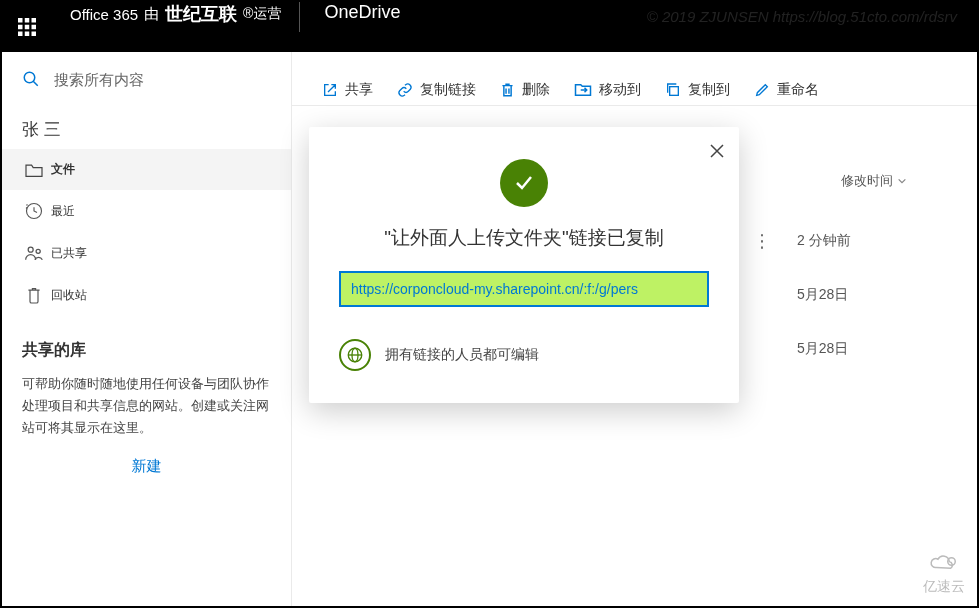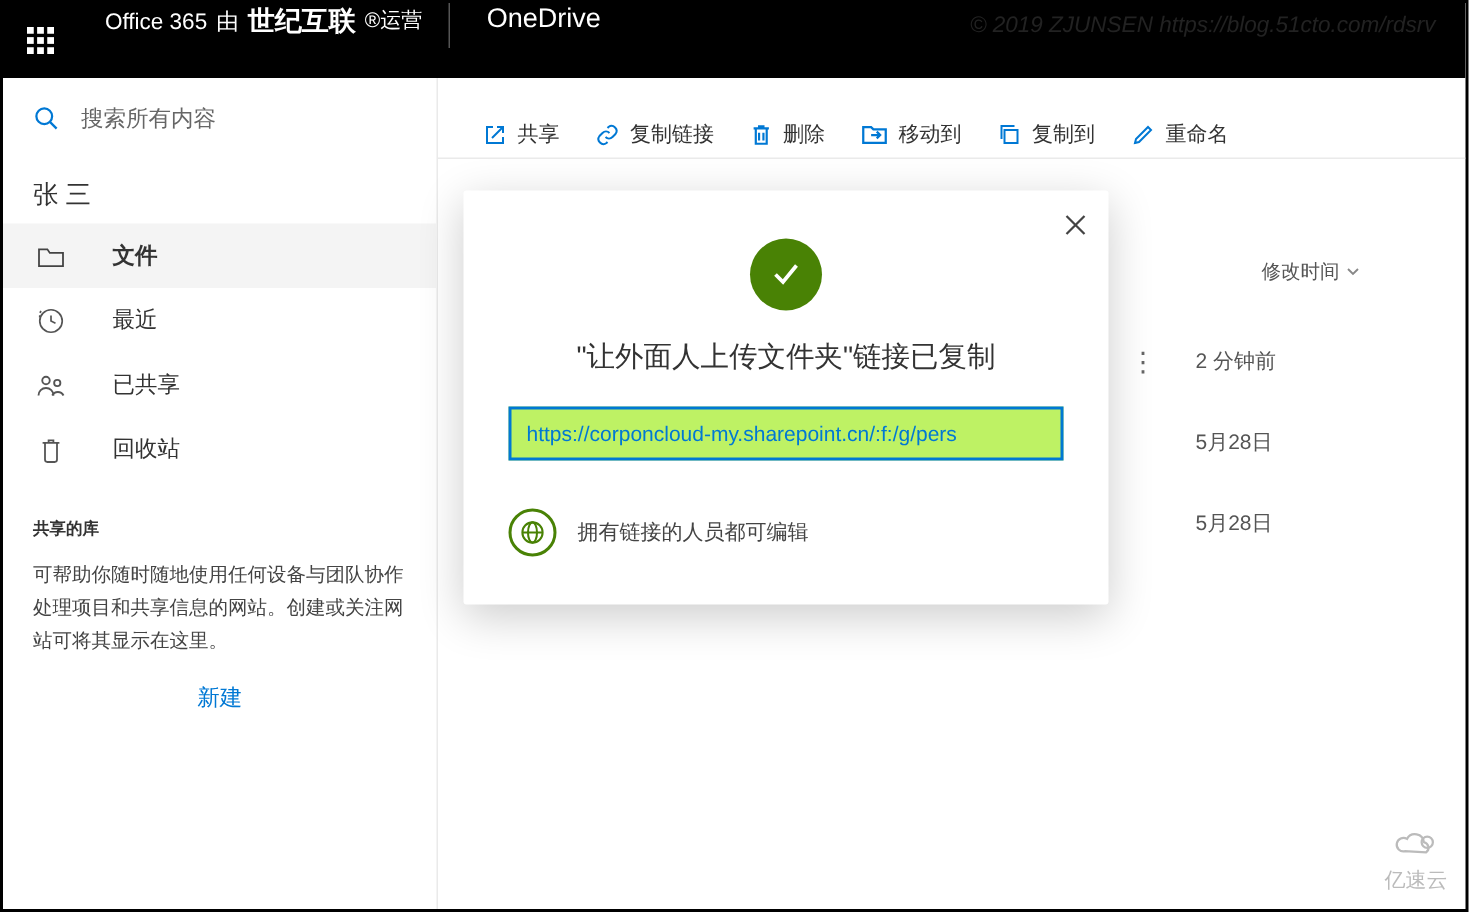--- a/index.html
+++ b/index.html
@@ -17,24 +17,24 @@
 
     .copyright { position: absolute; top: 6px; right: 20px; color: #222; font-size: 15px; font-style: italic; z-index: 200; }
 
     .content { display: flex; height: calc(100% - 50px); }
     
     .sidebar { width: 290px; border-right: 1px solid #eaeaea; display: flex; flex-direction: column; }
     .search-row { height: 54px; display: flex; align-items: center; padding: 0 20px; color: #0078d4; gap: 14px; }
     .search-row input { border: none; outline: none; font-size: 15px; color: #666; flex: 1; }
     .search-row input::placeholder { color: #666; }
     .user-name { padding: 12px 20px 8px; font-size: 17px; font-weight: 400; color: #333; }
-    .nav-item { display: flex; align-items: center; gap: 31px; padding: 12px 22px; cursor: pointer; font-size: 15px; color: #333; }
+    .nav-item { display: flex; align-items: center; gap: 7px; padding: 12px 22px; cursor: pointer; font-size: 12px; color: #333; }
     .nav-item.active { font-weight: 600; background: #f4f4f4; }
     .nav-icon { width: 20px; display: flex; align-items: center; justify-content: center; color: #555; }
-    .shared-title { padding: 24px 20px 8px; font-weight: 600; font-size: 11px; }
+    .shared-title { padding: 24px 20px 8px; font-weight: 600; font-size: 16px; }
     .shared-desc { padding: 4px 20px; font-size: 13px; line-height: 1.7; color: #444; }
     .new-link { padding: 14px 20px; text-align: center; color: #0078d4; font-size: 15px; cursor: pointer; }
 
     .main { flex: 1; display: flex; flex-direction: column; position: relative; }
     .toolbar { height: 54px; display: flex; align-items: flex-end; padding: 0 20px; gap: 4px; border-bottom: 1px solid #eaeaea; }
     .tool-btn { display: flex; align-items: center; gap: 7px; padding: 6px 10px; cursor: pointer; color: #333; font-size: 14px; }
     .tool-btn svg, .tool-btn .ico { color: #0078d4; }
 
     .file-area { flex: 1; padding: 0 0 0 40px; position: relative; }
     .col-header { position: absolute; right: 70px; top: 66px; font-size: 13px; color: #555; display: flex; align-items: center; gap: 4px; }

